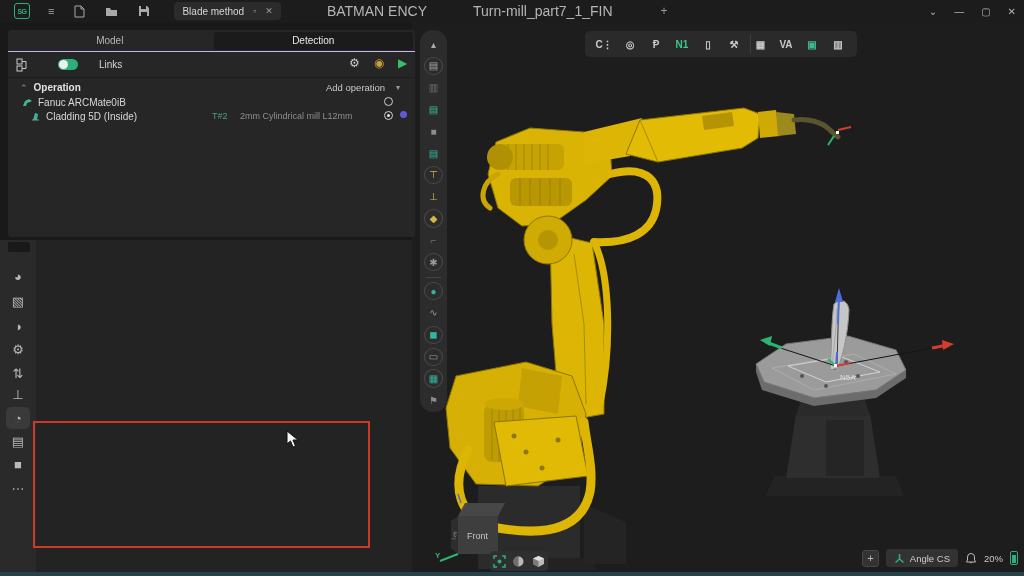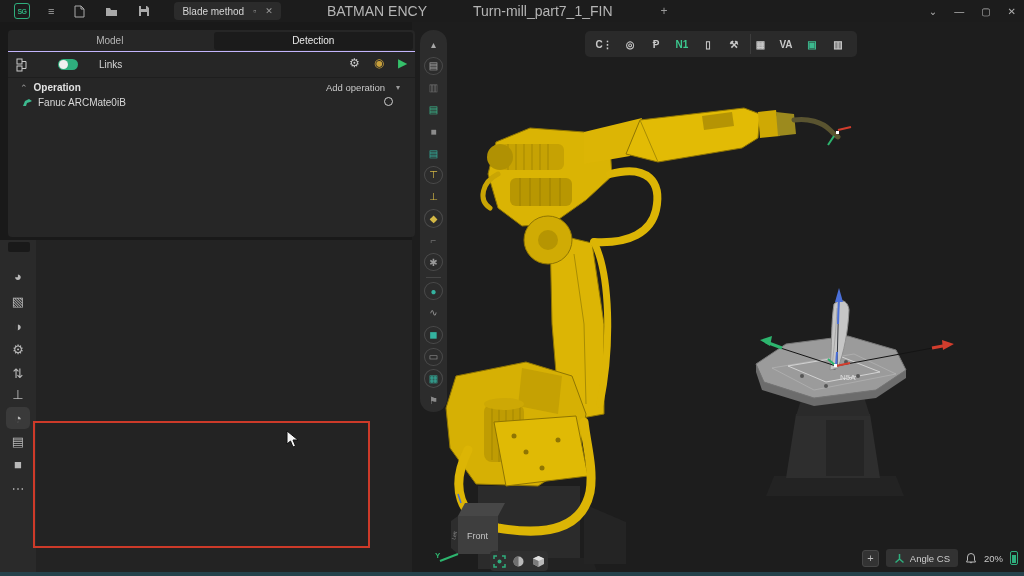--- a/index.html
+++ b/index.html
@@ -287,20 +287,31 @@
     <span id="addOp">Add operation</span>
     <span id="addOpChev">▾</span>
   </div>
   <div class="trow" style="padding-left:14px">
     <svg class="ticon" viewBox="0 0 11 10">
         <path d="M1 9 L3 4 L7 2 L10 4 L8 5 L5 6 L4 9 Z" fill="#3cb98e"></path>
       </svg>
     <span>Fanuc ARCMate0iB</span>
     <span class="radio"></span>
   </div>
+  <div class="trow" style="padding-left:22px">
+    <svg class="ticon" viewBox="0 0 11 10">
+        <path d="M3 9 L5 2 L8 3 L7 9 Z" fill="#35b5a0"></path>
+        <path d="M2 9 h7" stroke="#8f8f8f"></path>
+      </svg>
+    <span>Cladding 5D (Inside)</span>
+    <span class="tool-t">T#2</span>
+    <span class="tool-d">2mm Cylindrical mill L12mm</span>
+    <span class="radio on"></span>
+    <span class="cdot" style="background:#5b5bd6"></span>
+  </div>
 </div>
 
 <div id="sideBar">
     <div class="sic" style="color: rgb(169, 169, 169);">▴</div>
     <div class="sic circ" style="color: rgb(169, 169, 169);">▤</div>
     <div class="sic" style="color: rgb(111, 111, 111);">▥</div>
     <div class="sic" style="color: rgb(60, 185, 142);">▤</div>
     <div class="sic" style="color: rgb(140, 140, 140);">■</div>
     <div class="sic" style="color: rgb(52, 179, 160);">▤</div>
     <div class="sic circ" style="color: rgb(212, 184, 69);">⊤</div>

